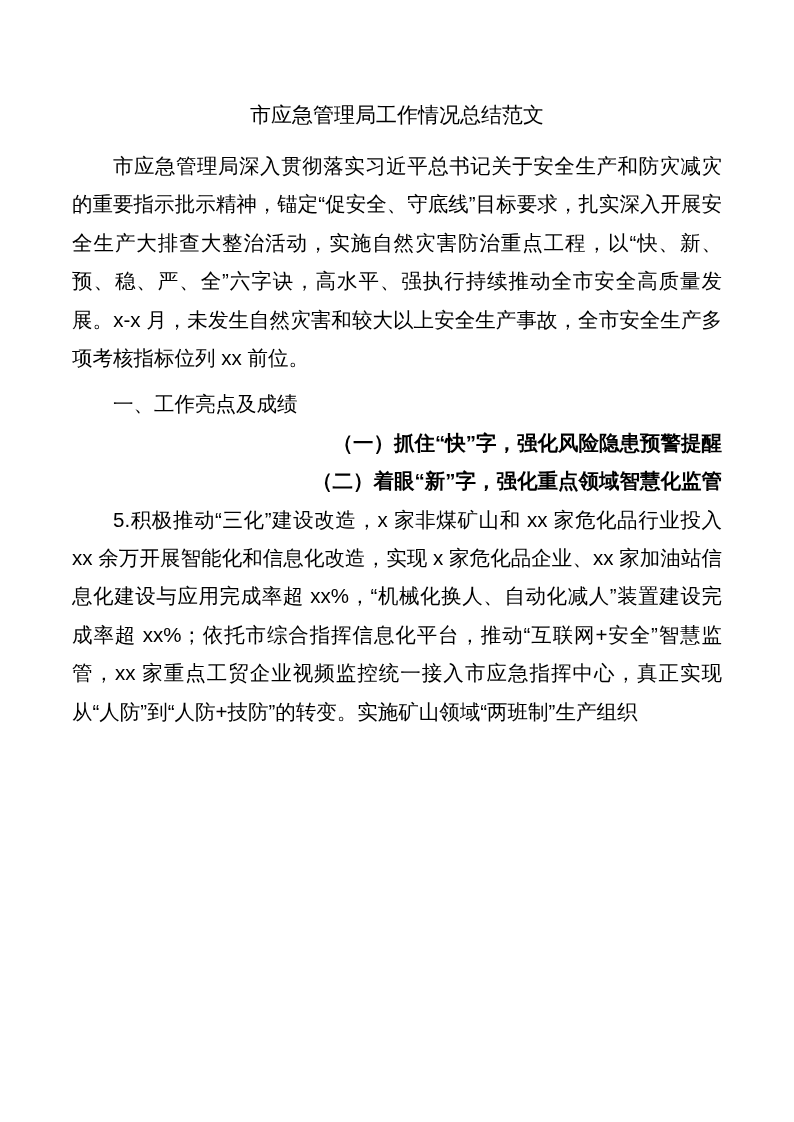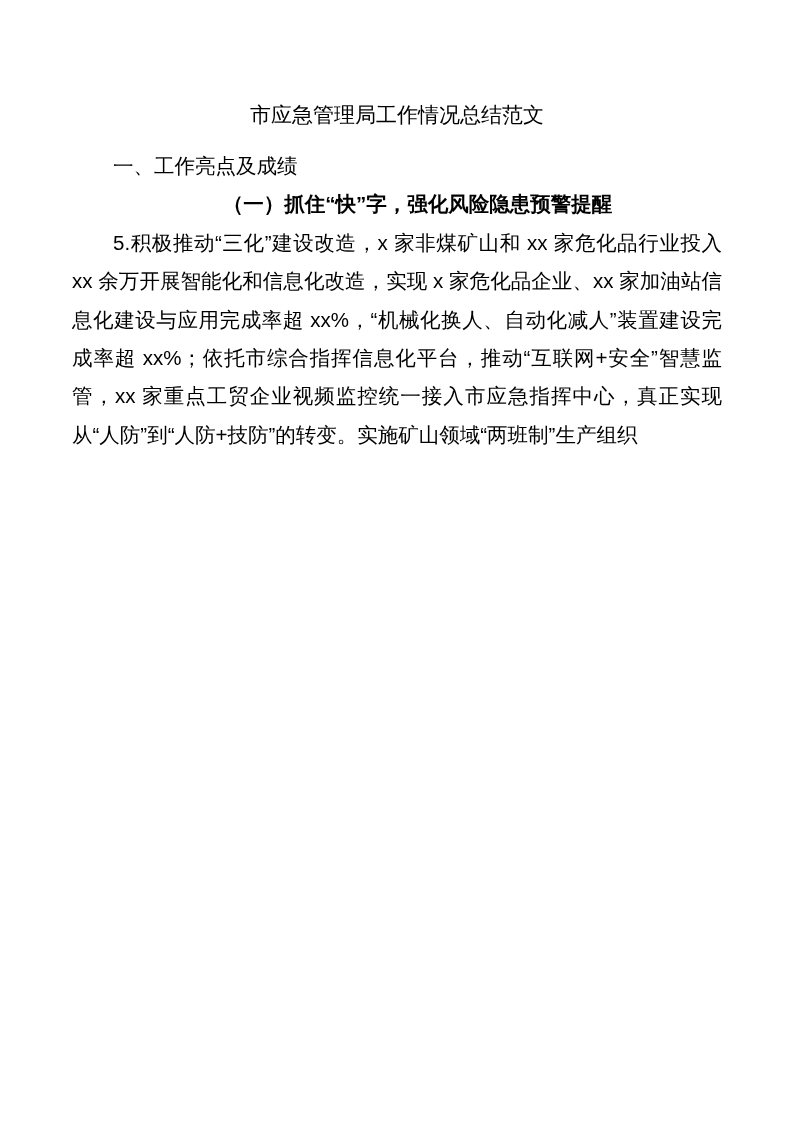--- a/index.html
+++ b/index.html
@@ -36,30 +36,32 @@
   .para {
     text-align: justify;
   }
   .heading-plain {
     font-weight: 400;
     text-align: left;
     margin-top: 8px;
   }
   .heading-bold {
     font-weight: 700;
-    text-align: center;
+    text-align: right;
   }
 </style>
 </head>
 <body>
 
 <div class="page">
   <h1 class="doc-title">市应急管理局工作情况总结范文</h1>
 
+  <p class="block para">市应急管理局深入贯彻落实习近平总书记关于安全生产和防灾减灾的重要指示批示精神，锚定“促安全、守底线”目标要求，扎实深入开展安全生产大排查大整治活动，实施自然灾害防治重点工程，以“快、新、预、稳、严、全”六字诀，高水平、强执行持续推动全市安全高质量发展。x-x 月，未发生自然灾害和较大以上安全生产事故，全市安全生产多项考核指标位列 xx 前位。</p>
 
   <p class="block heading-plain">一、工作亮点及成绩</p>
 
   <p class="block heading-bold">（一）抓住“快”字，强化风险隐患预警提醒</p>
 
 
+  <p class="block heading-bold">（二）着眼“新”字，强化重点领域智慧化监管</p>
 
   <p class="block para">5.积极推动“三化”建设改造，x 家非煤矿山和 xx 家危化品行业投入 xx 余万开展智能化和信息化改造，实现 x 家危化品企业、xx 家加油站信息化建设与应用完成率超 xx%，“机械化换人、自动化减人”装置建设完成率超 xx%；依托市综合指挥信息化平台，推动“互联网+安全”智慧监管，xx 家重点工贸企业视频监控统一接入市应急指挥中心，真正实现从“人防”到“人防+技防”的转变。实施矿山领域“两班制”生产组织</p>
 </div>
 
 </body></html>

